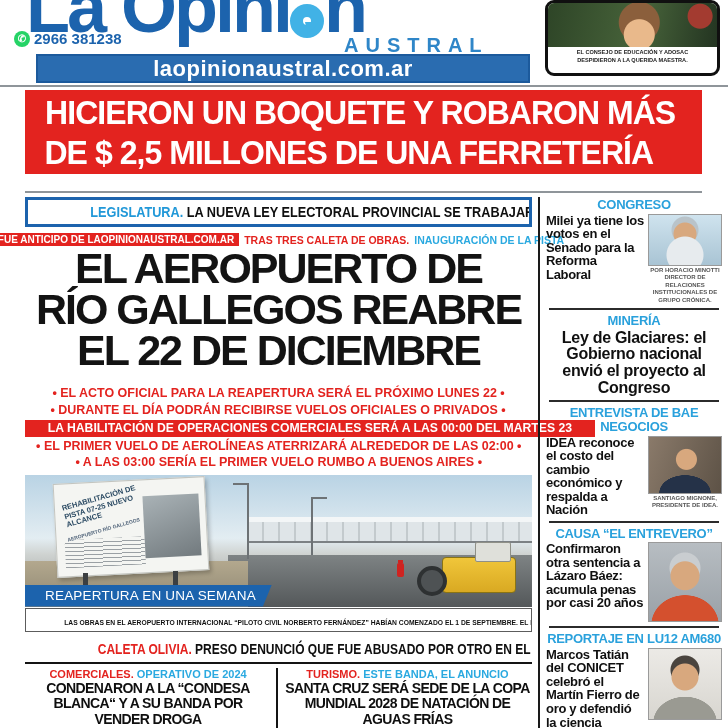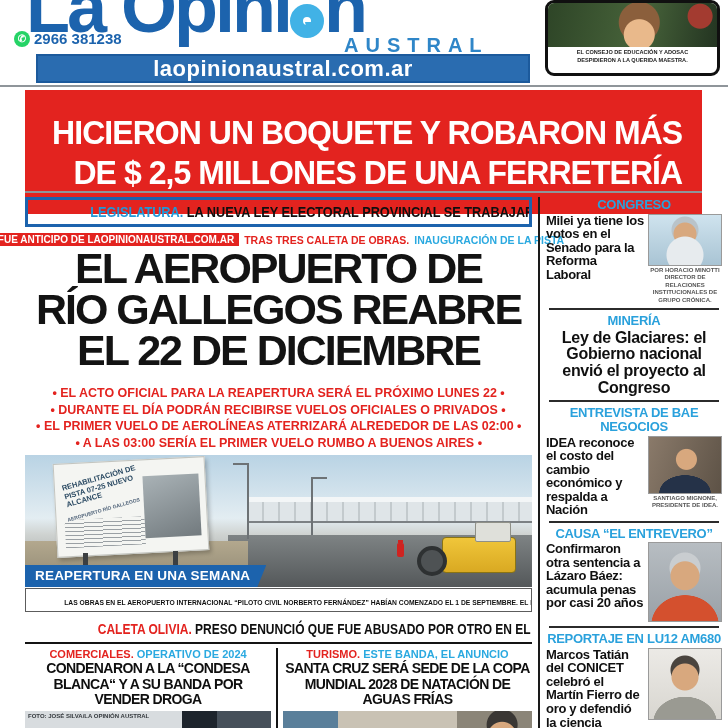--- a/index.html
+++ b/index.html
@@ -18,21 +18,21 @@
   .obit{position:absolute;left:545px;top:0;width:175px;height:76px;border:3px solid #101010;border-radius:9px;background:#fff;overflow:hidden;}
   .obit-photo{width:100%;height:44px;background-image:
      radial-gradient(circle at 54% 72%,#e9b98b 0 15px,transparent 16px),
      radial-gradient(circle at 54% 44%,#8b5f3c 0 20px,transparent 21px),
      radial-gradient(circle at 90% 30%,#a33b30 0 12px,transparent 13px),
      linear-gradient(100deg,#2e4527,#47633a 55%,#233421);}
   .obit-cap{font-size:5.6px;font-weight:700;color:#222;text-align:center;line-height:1.35;padding-top:2px;}
   .hdr-rule{position:absolute;left:0;top:85px;width:728px;height:2px;background:#8f959a;}
 
   
-  .banner{position:absolute;left:25px;top:90px;width:677px;height:124px;background:var(--c-red,#e3231f);display:flex;flex-direction:column;align-items:flex-end;justify-content:center;}
+  .banner{position:absolute;left:25px;top:90px;width:677px;height:84px;background:var(--c-red,#e3231f);display:flex;flex-direction:column;align-items:flex-start;justify-content:center;}
   .banner div{color:#fff;font-weight:800;font-size:34px;line-height:40px;letter-spacing:-1px;white-space:nowrap;transform:scaleX(.94);}
   .banner-rule{position:absolute;left:25px;top:191px;width:677px;height:2px;background:#8f959a;}
 
   
   .main{position:absolute;left:25px;top:197px;width:507px;}
   .legbox{border:3px solid #1c63ad;padding:3px 0;text-align:center;white-space:nowrap;overflow:hidden;}
   .legbox .fit{display:inline-block;transform:scaleX(.82);transform-origin:center;font-size:15.5px;font-weight:800;}
   .legbox .k{color:#2198d8;} .legbox .t{color:#0f0f0f;}
   .kickrow{margin-top:6px;display:flex;justify-content:center;align-items:center;gap:5px;white-space:nowrap;}
   .kickrow .badge{background:var(--c-red,#e3231f);color:#fff;font-size:10px;font-weight:800;padding:1px 5px;}
@@ -56,21 +56,21 @@
   .billboard .img{position:absolute;right:6px;top:16px;width:56px;height:62px;background:linear-gradient(160deg,#a9b2b6,#727a7e);}
   .billboard .lines{position:absolute;left:8px;bottom:8px;width:80px;height:28px;background:repeating-linear-gradient(#0000 0 3px,#9aa0a4 3px 4px);}
   .bb-leg{position:absolute;width:5px;height:26px;background:#3b3f42;}
   .lamp{position:absolute;width:2px;background:#6d7275;}
   .lamp .arm{position:absolute;top:0;left:0;width:16px;height:2px;background:#6d7275;}
   .roller{position:absolute;right:16px;bottom:14px;width:74px;height:36px;background:linear-gradient(#f0c63a,#d9a922);border-radius:4px;border:1px solid #8a7414;}
   .roller .cab{position:absolute;right:4px;top:-16px;width:36px;height:20px;background:#dfe0da;border:1px solid #8f9087;border-radius:2px;}
   .roller .drum{position:absolute;left:-26px;bottom:-4px;width:30px;height:30px;border-radius:50%;background:#4e5254;border:4px solid #2e3132;}
   .hydrant{position:absolute;right:128px;bottom:30px;width:7px;height:14px;background:#cf2320;border-radius:2px;}
   .hydrant::before{content:"";position:absolute;left:1px;top:-3px;width:5px;height:3px;background:#cf2320;}
-  .pbadge{position:absolute;left:0;bottom:0;background:#1c63ad;color:#fff;font-size:13.5px;font-weight:700;padding:3px 16px 4px 10px;clip-path:polygon(0 0,100% 0,calc(100% - 9px) 100%,0 100%);letter-spacing:.2px;}
+  .pbadge{position:absolute;left:0;bottom:0;background:#1c63ad;color:#fff;font-size:13.5px;font-weight:400;padding:3px 16px 4px 20px;clip-path:polygon(0 0,100% 0,calc(100% - 9px) 100%,0 100%);letter-spacing:.2px;}
   .capbar{border:1.5px solid #5c5c5c;margin-top:1px;padding:2px 2px;text-align:center;white-space:nowrap;overflow:hidden;}
   .capbar span{display:inline-block;transform:scaleX(.9);font-size:7.5px;font-weight:700;color:#101010;}
 
   
   .caleta{margin-top:5px;border-bottom:2.5px solid #141414;padding:3px 0 4px;text-align:center;white-space:nowrap;overflow:hidden;}
   .caleta .fit{display:inline-block;transform:scaleX(.8);transform-origin:center;font-size:15px;font-weight:800;}
   .caleta .k{color:var(--c-red,#e3231f);} .caleta .t{color:#0f0f0f;}
   .bottomrow{display:flex;margin-top:4px;}
   .bcol{width:246px;} .bcol.right{flex:1;}
   .bdiv{width:2px;background:#141414;margin:0 5px;}
@@ -149,20 +149,21 @@
 
     <div class="headline">
       <div>EL AEROPUERTO DE</div>
       <div>RÍO GALLEGOS REABRE</div>
       <div>EL 22 DE DICIEMBRE</div>
     </div>
 
     <div class="bullets">
       <div><span>• EL ACTO OFICIAL PARA LA REAPERTURA SERÁ EL PRÓXIMO LUNES 22 •</span></div>
       <div><span>• DURANTE EL DÍA PODRÁN RECIBIRSE VUELOS OFICIALES O PRIVADOS •</span></div>
+      <div class="hl"><span>LA HABILITACIÓN DE OPERACIONES COMERCIALES SERÁ A LAS 00:00 DEL MARTES 23</span></div>
       <div><span>• EL PRIMER VUELO DE AEROLÍNEAS ATERRIZARÁ ALREDEDOR DE LAS 02:00 •</span></div>
       <div><span>• A LAS 03:00 SERÍA EL PRIMER VUELO RUMBO A BUENOS AIRES •</span></div>
     </div>
 
     <div class="photo">
       <div class="terminal"></div>
       <div class="asphalt"></div>
       <div class="ground"></div>
       <div class="lamp" style="left:222px;top:8px;height:76px;">
           <span class="arm" style="left:-14px;"></span>

